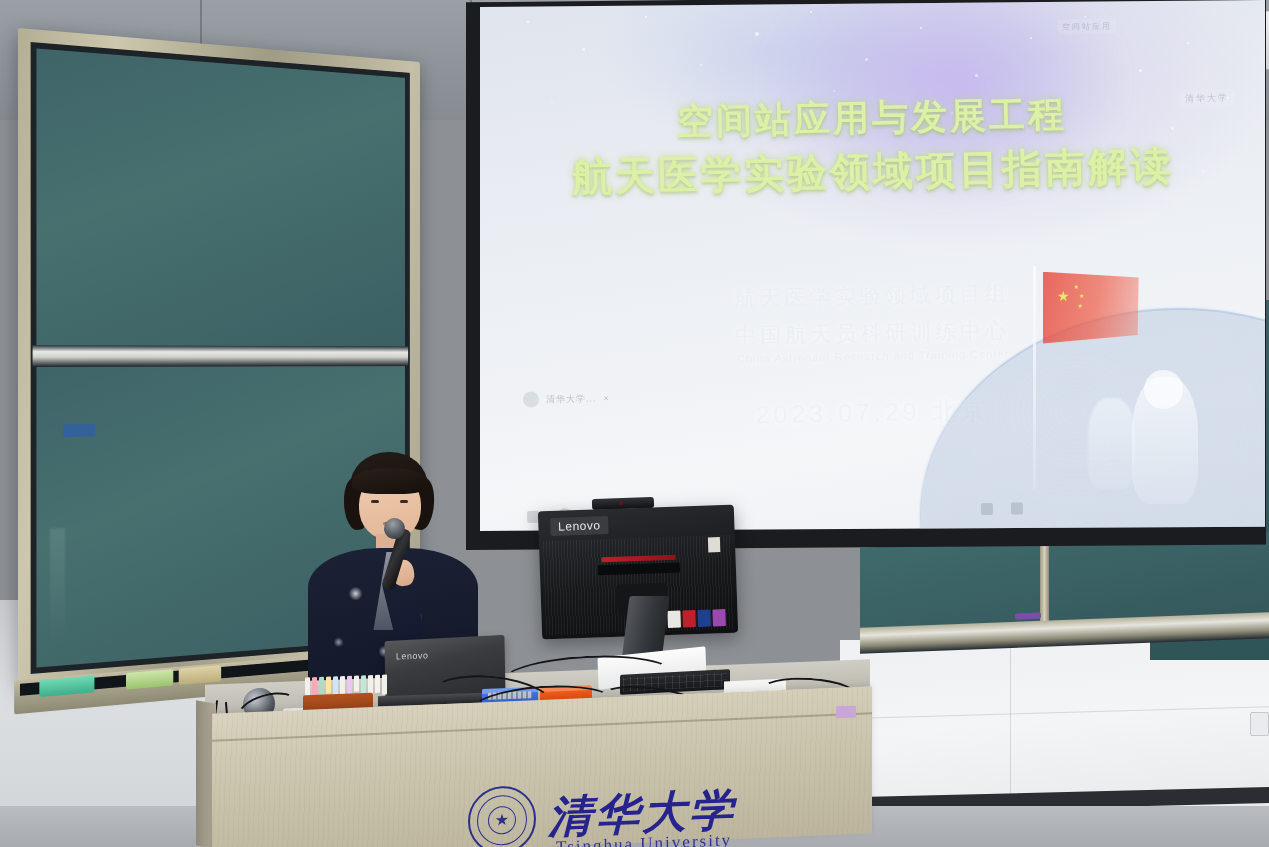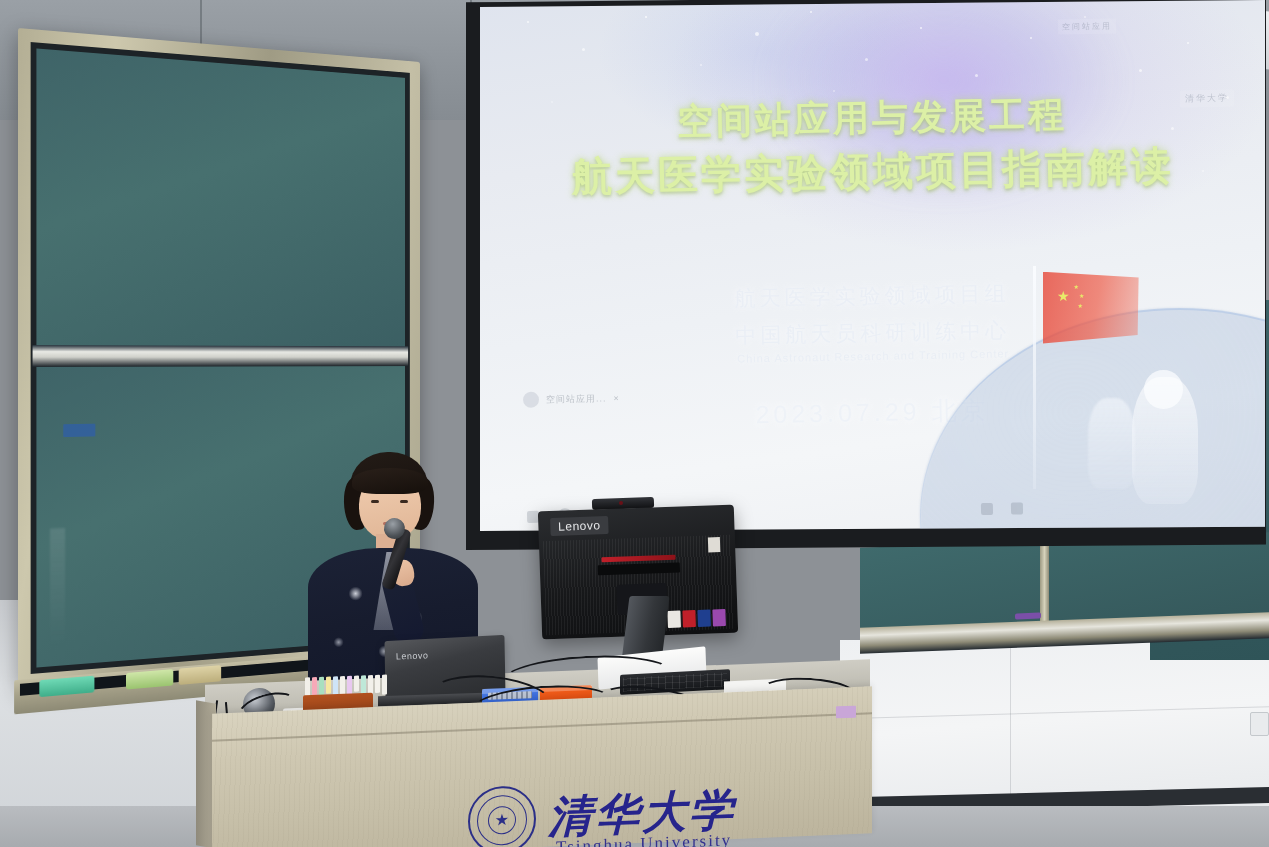--- a/index.html
+++ b/index.html
@@ -628,21 +628,21 @@
     <div class="flag-star s" style="left:76.1%;top:57.1%;">★</div>
     <div class="astronaut"></div>
     <div class="astronaut-head"></div>
     <div class="astronaut2"></div>
 
     <div class="wm-badge">清华大学</div>
     <div class="wm-badge2">空间站应用</div>
 
     <div class="slide-toast">
       <div class="toast-dot"></div>
-      <div class="toast-txt">空间站应用...</div>
+      <div class="toast-txt">清华大学...</div>
       <div class="toast-x">×</div>
     </div>
 
     <div class="taskbar">
       <div class="tb-ico"></div>
       <div class="tb-ico r"></div>
       <div class="tb-ico"></div>
       <div class="tb-ico"></div>
       <div class="tb-ico" style="margin-left:330px;"></div>
       <div class="tb-ico"></div>

